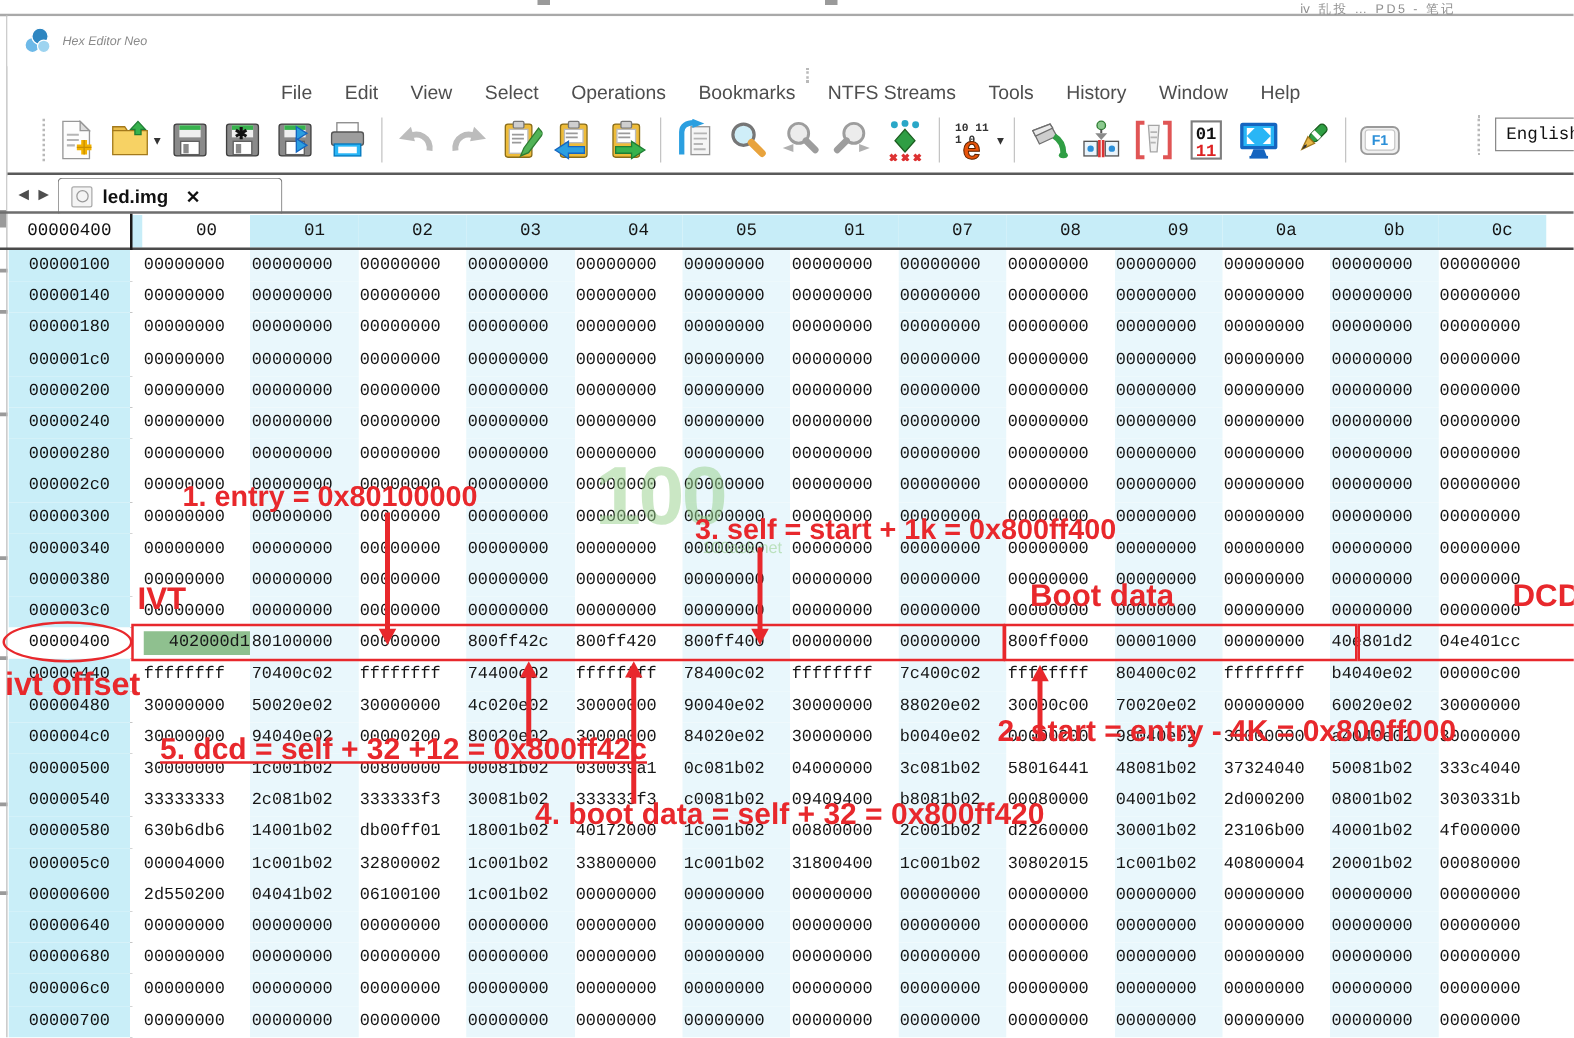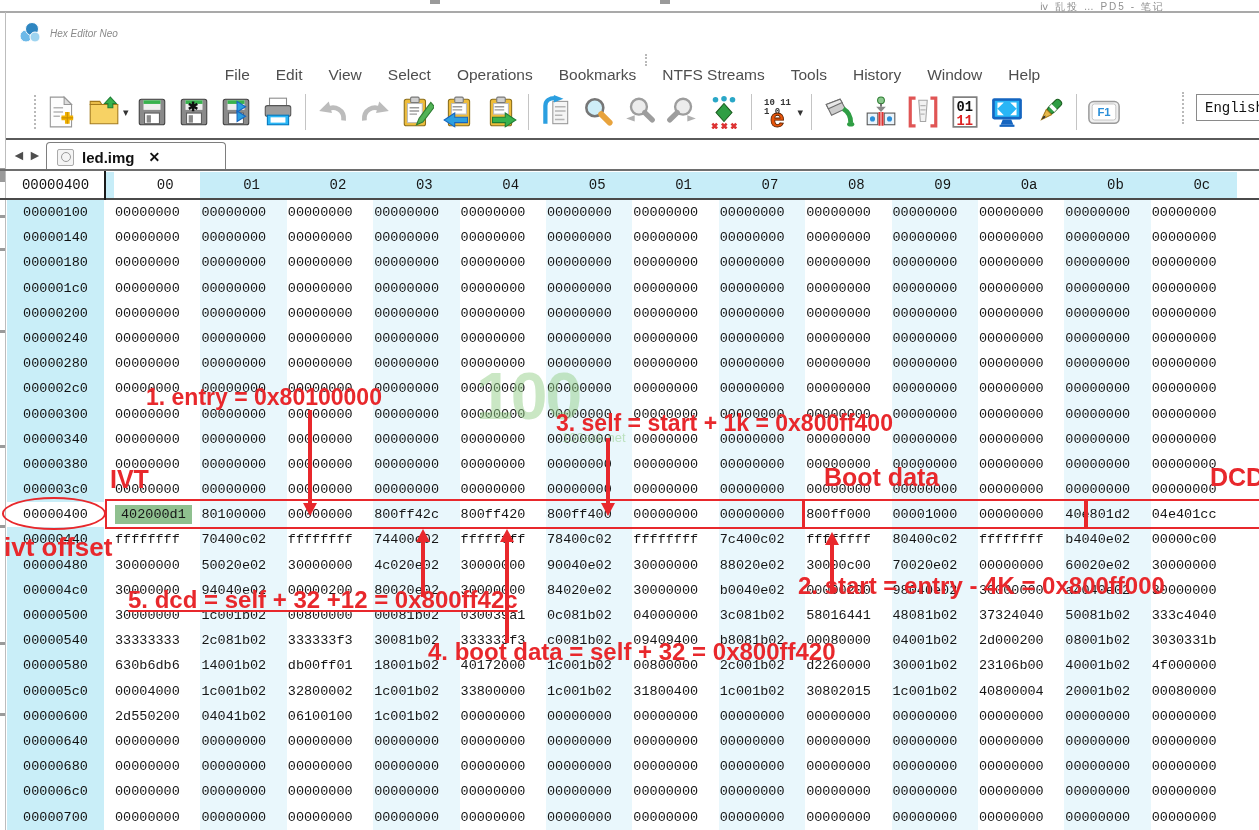--- a/index.html
+++ b/index.html
@@ -47,21 +47,21 @@
   .hcell.hdr{line-height:26px;text-align:center;background:#c7edf8;font-size:14px;padding-left:16px;}
   .hcell.hdr.cur{background:#fff;}
   .hdrline{position:absolute;left:0;top:27px;width:1259px;height:2px;background:#4a4a4a;}
   .vdiv{position:absolute;left:104px;top:0;width:2px;height:659px;background:#1a1a1a;}
   .hexbody{position:absolute;left:7px;top:29px;}
   .hrow{display:flex;height:25.2px;}
   .acell{flex:0 0 97px;background:#c9eef8;text-align:center;font:13.5px "Liberation Mono",monospace;line-height:25.2px;color:#111;}
   .acell.cur{background:#fff;}
   .gut{flex:0 0 10px;background:#fff;}
   .hcell.stripe{background:#e9f7fc;}
-  .sel{background:#8fc08f;padding:2px 6px;}
+  .sel{background:#8fc08f;padding:2px 20px;}
   
   .ann{position:absolute;color:#e8282c;font-weight:bold;white-space:nowrap;z-index:10;font-family:"Liberation Sans",sans-serif;}
   .rbox{position:absolute;border:2px solid #e8282c;z-index:8;}
   .rell{position:absolute;border:2px solid #e8282c;border-radius:50%;z-index:8;}
   .arr{position:absolute;width:4px;background:#e8282c;z-index:9;}
   .arr::after{content:"";position:absolute;left:-5.5px;border-left:7.5px solid transparent;border-right:7.5px solid transparent;}
   .arr.down::after{bottom:-11px;border-top:13px solid #e8282c;}
   .arr.up::after{top:-11px;border-bottom:13px solid #e8282c;}
   
   .wm{position:absolute;left:476px;top:366px;z-index:5;color:rgba(150,208,138,0.5);display:flex;align-items:flex-end;pointer-events:none;}

